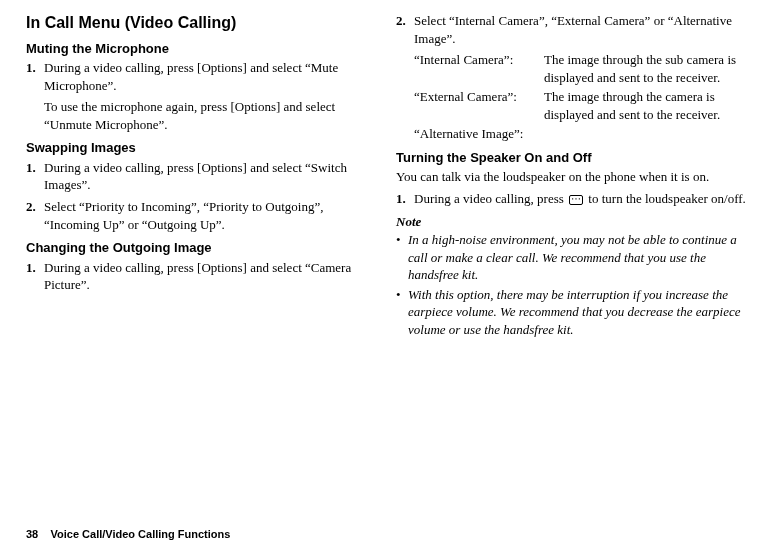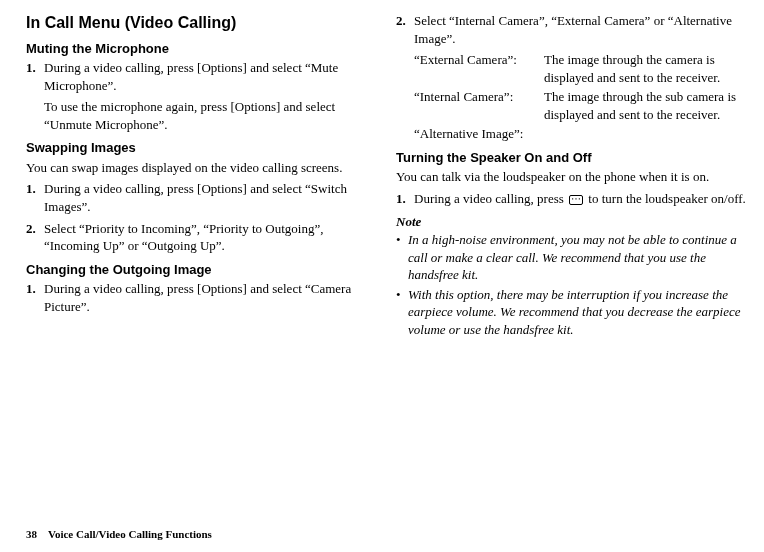--- a/index.html
+++ b/index.html
@@ -86,21 +86,21 @@
       width: 130px;
       flex-shrink: 0;
     }
     .def-desc {
       flex: 1;
     }
     .footer {
       position: absolute;
       bottom: 10px;
       left: 26px;
-      font-family: Liberation Serif, serif;
+      font-family: Liberation Sans, sans-serif;
       font-size: 11px;
       font-weight: bold;
     }
     .icon-key {
       display: inline-block;
       width: 14px;
       height: 10px;
       border: 1px solid #000;
       border-radius: 2px;
       vertical-align: middle;
@@ -124,21 +124,20 @@
     <div class="section-title">In Call Menu (Video Calling)</div>
 
     <div class="subheading">Muting the Microphone</div>
     <div class="step">
       <div class="step-num">1.</div>
       <div class="step-body">During a video calling, press [Options] and select “Mute Microphone”.</div>
     </div>
     <div class="sub-body">To use the microphone again, press [Options] and select “Unmute Microphone”.</div>
 
     <div class="subheading">Swapping Images</div>
-    <div class="body-text">You can swap images displayed on the video calling screens.</div>
     <div class="step">
       <div class="step-num">1.</div>
       <div class="step-body">During a video calling, press [Options] and select “Switch Images”.</div>
     </div>
     <div class="step">
       <div class="step-num">2.</div>
       <div class="step-body">Select “Priority to Incoming”, “Priority to Outgoing”, “Incoming Up” or “Outgoing Up”.</div>
     </div>
 
     <div class="subheading">Changing the Outgoing Image</div>
@@ -149,26 +148,26 @@
   </div>
 
   <div class="col">
     <div class="step">
       <div class="step-num">2.</div>
       <div class="step-body">Select “Internal Camera”, “External Camera” or “Alternative Image”.</div>
     </div>
 
     <div class="def-table">
       <div class="def-row">
+        <div class="def-term">“Internal Camera”:</div>
+        <div class="def-desc">The image through the sub camera is displayed and sent to the receiver.</div>
+      </div>
+      <div class="def-row">
         <div class="def-term">“External Camera”:</div>
         <div class="def-desc">The image through the camera is displayed and sent to the receiver.</div>
-      </div>
-      <div class="def-row">
-        <div class="def-term">“Internal Camera”:</div>
-        <div class="def-desc">The image through the sub camera is displayed and sent to the receiver.</div>
       </div>
       <div class="def-row">
         <div class="def-term">“Alternative Image”:</div>
       </div>
     </div>
 
     <div class="subheading">Turning the Speaker On and Off</div>
     <div class="body-text">You can talk via the loudspeaker on the phone when it is on.</div>
     <div class="step">
       <div class="step-num">1.</div>

